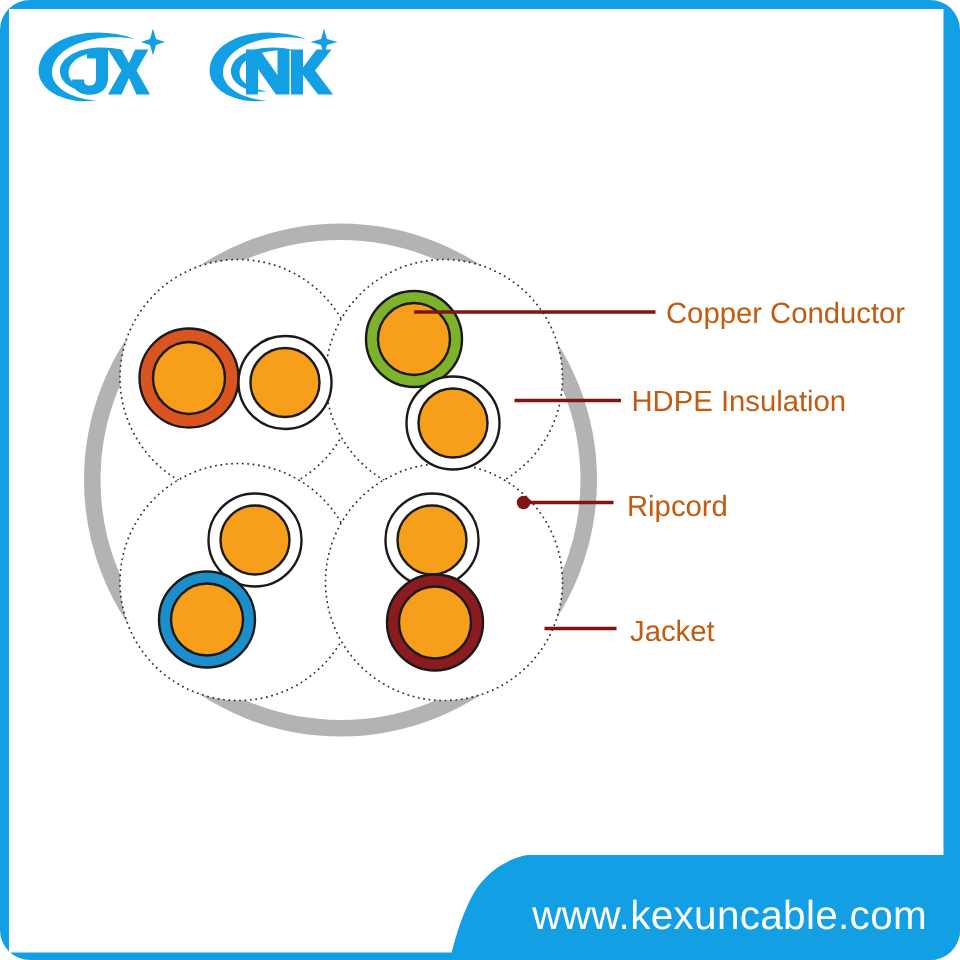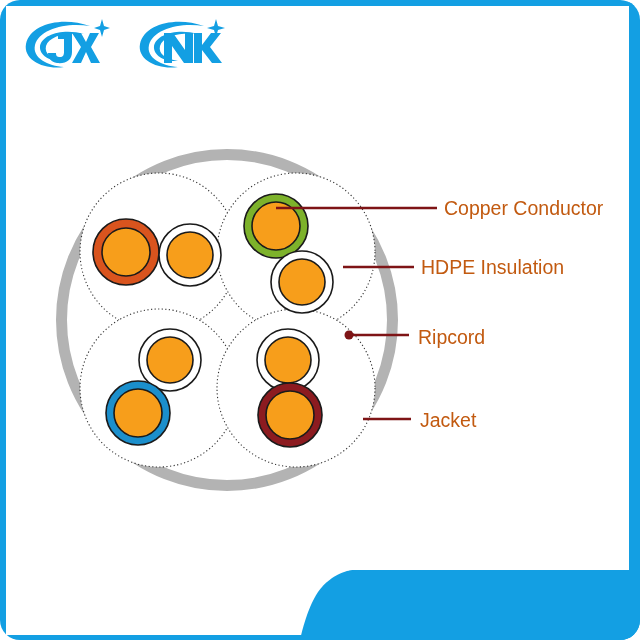--- a/index.html
+++ b/index.html
@@ -135,14 +135,15 @@
         <circle cx="349" cy="335" r="4.5" fill="#7E1416"></circle>
         <text x="418" y="344" class="label-text" fill="#C25A10">Ripcord</text>
         <line x1="363" y1="419" x2="411" y2="419" stroke="#7E1416" stroke-width="2.4"></line>
         <text x="420" y="427" class="label-text" fill="#C25A10">Jacket</text>
       </g>
   </svg>
 
   <svg class="footer" viewBox="0 0 640 70" preserveAspectRatio="none">
     <path id="footer-shape" d="M640,0 L352,0 C352,0 332,2 318,22 C306,40 300,70 300,70 L640,70 Z" fill="#139FE3"></path>
   </svg>
+  <div class="footer-url" style="color: rgb(255, 255, 255);">www.kexuncable.com</div>
 
 </div>
 
 </body></html>

